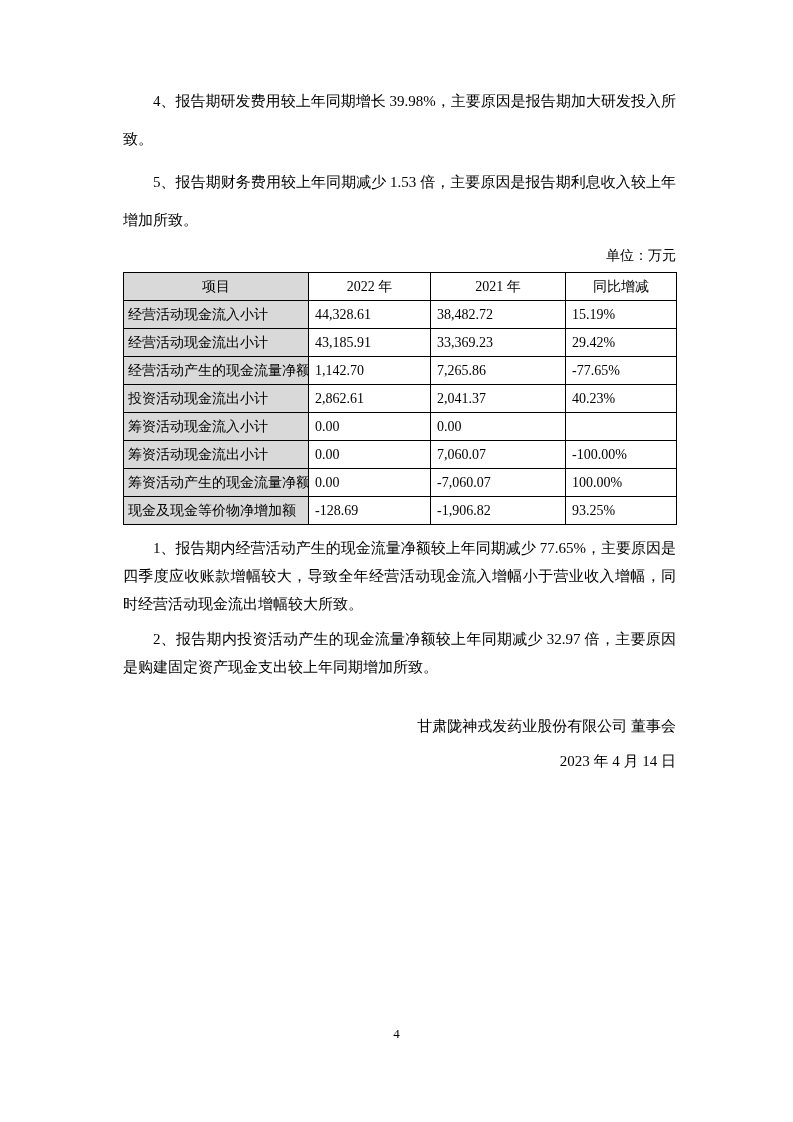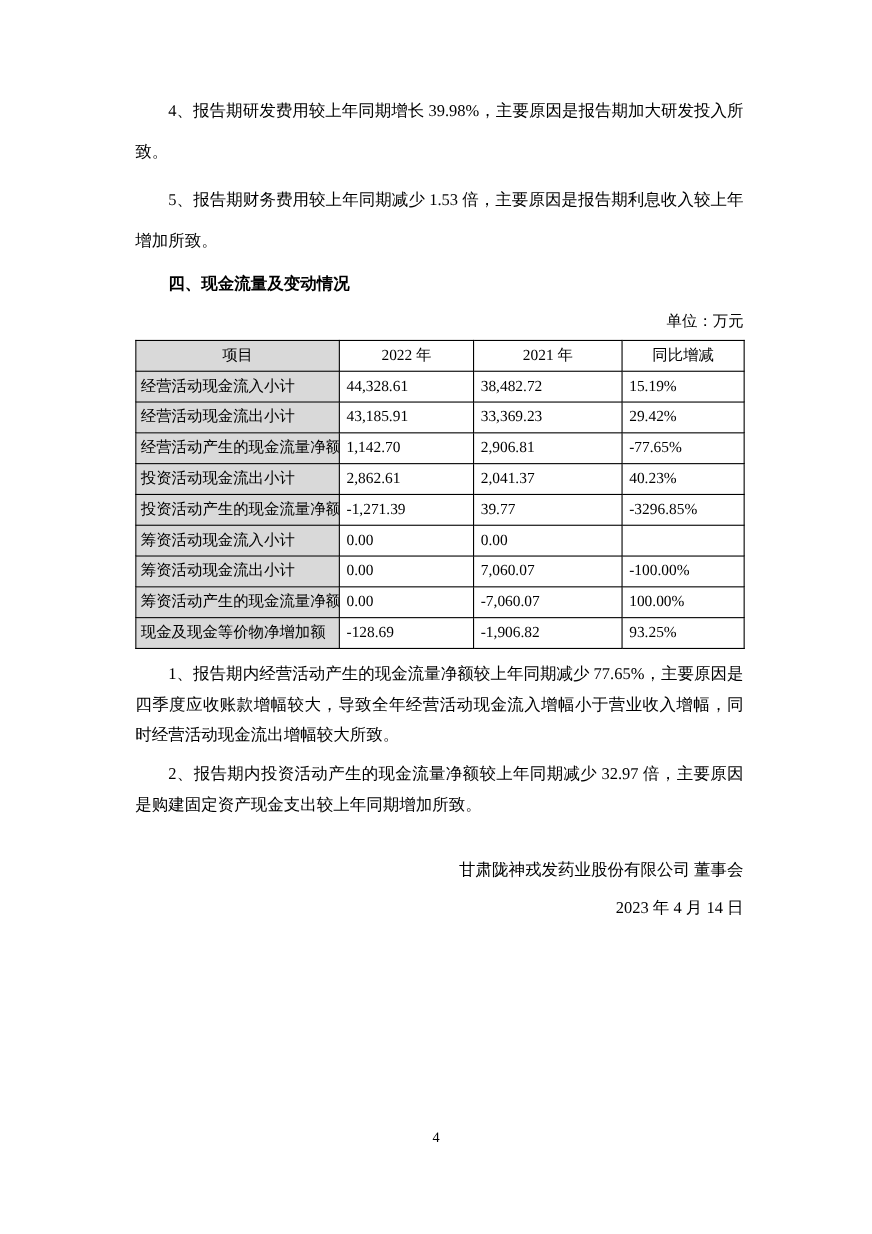--- a/index.html
+++ b/index.html
@@ -91,21 +91,20 @@
   }
 </style>
 </head>
 <body>
 
 <div class="page">
 
   <p class="para">4、报告期研发费用较上年同期增长 39.98%，主要原因是报告期加大研发投入所致。</p>
   <p class="para">5、报告期财务费用较上年同期减少 1.53 倍，主要原因是报告期利息收入较上年增加所致。</p>
 
-  <h2 class="heading">四、现金流量及变动情况</h2>
 
   <div class="unit-label">单位：万元</div>
 
   <table class="cashflow-table">
     <colgroup>
       <col class="col-item">
         <col class="col-2022">
         <col class="col-2021">
         <col class="col-yoy">
     </colgroup>
@@ -126,34 +125,28 @@
         </tr>
         <tr>
           <td class="label-cell">经营活动现金流出小计</td>
           <td class="num-cell">43,185.91</td>
           <td class="num-cell">33,369.23</td>
           <td class="num-cell">29.42%</td>
         </tr>
         <tr>
           <td class="label-cell">经营活动产生的现金流量净额</td>
           <td class="num-cell">1,142.70</td>
-          <td class="num-cell">2,906.81</td>
+          <td class="num-cell">7,265.86</td>
           <td class="num-cell">-77.65%</td>
         </tr>
         <tr>
           <td class="label-cell">投资活动现金流出小计</td>
           <td class="num-cell">2,862.61</td>
           <td class="num-cell">2,041.37</td>
           <td class="num-cell">40.23%</td>
-        </tr>
-        <tr>
-          <td class="label-cell">投资活动产生的现金流量净额</td>
-          <td class="num-cell">-1,271.39</td>
-          <td class="num-cell">39.77</td>
-          <td class="num-cell">-3296.85%</td>
         </tr>
         <tr>
           <td class="label-cell">筹资活动现金流入小计</td>
           <td class="num-cell">0.00</td>
           <td class="num-cell">0.00</td>
           <td class="num-cell"></td>
         </tr>
         <tr>
           <td class="label-cell">筹资活动现金流出小计</td>
           <td class="num-cell">0.00</td>

